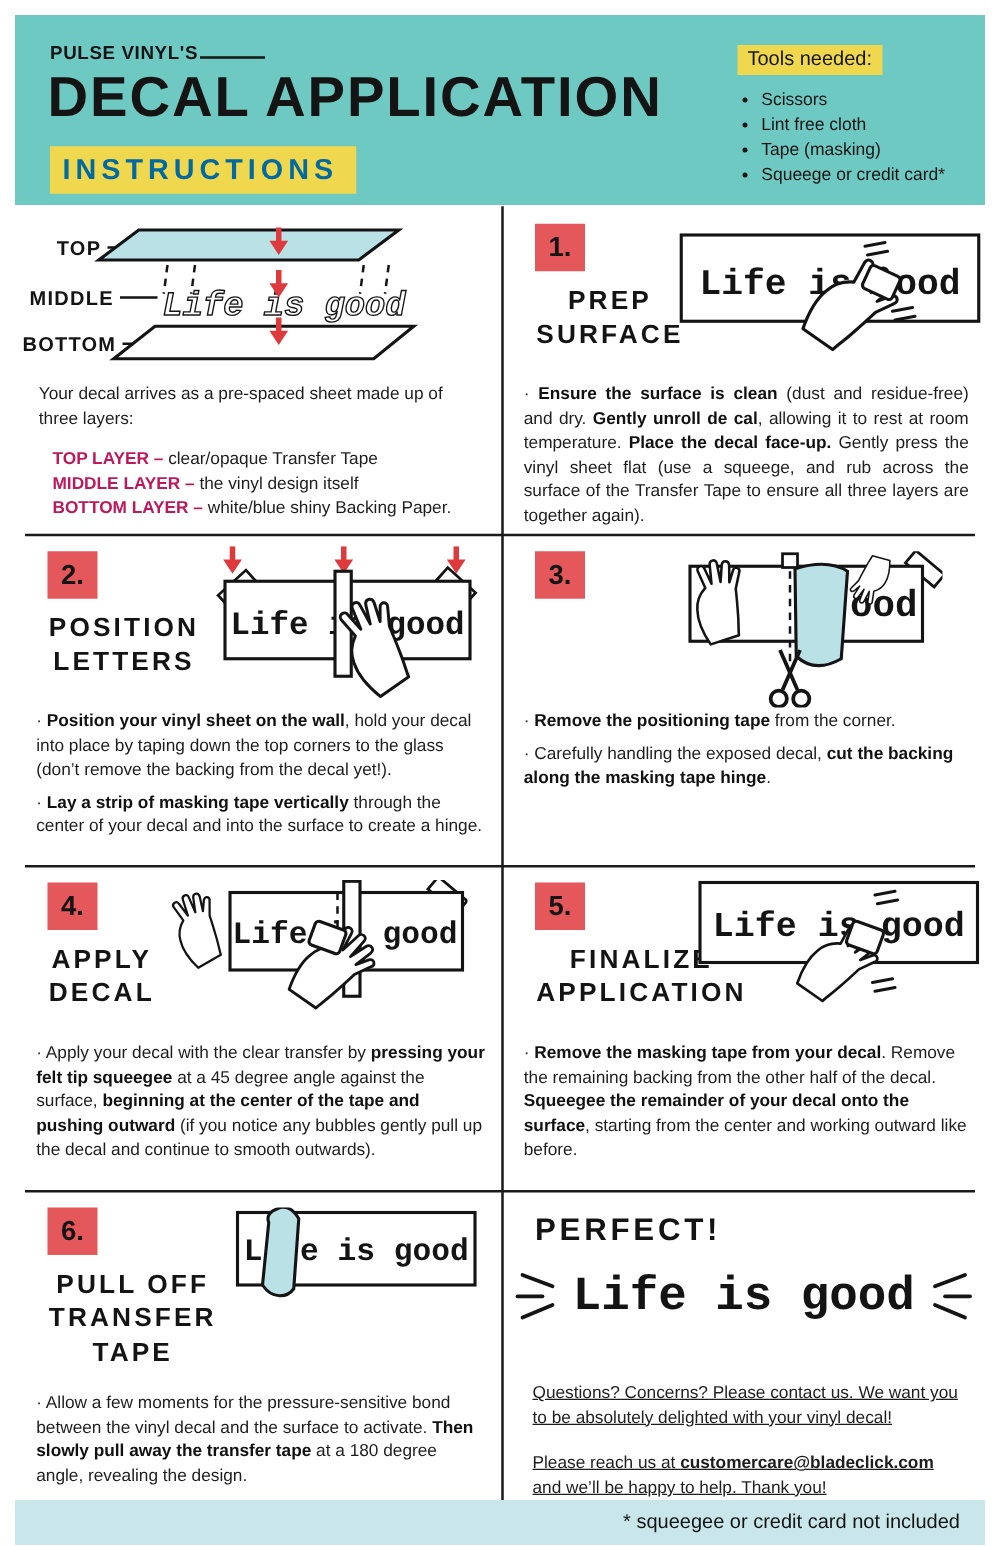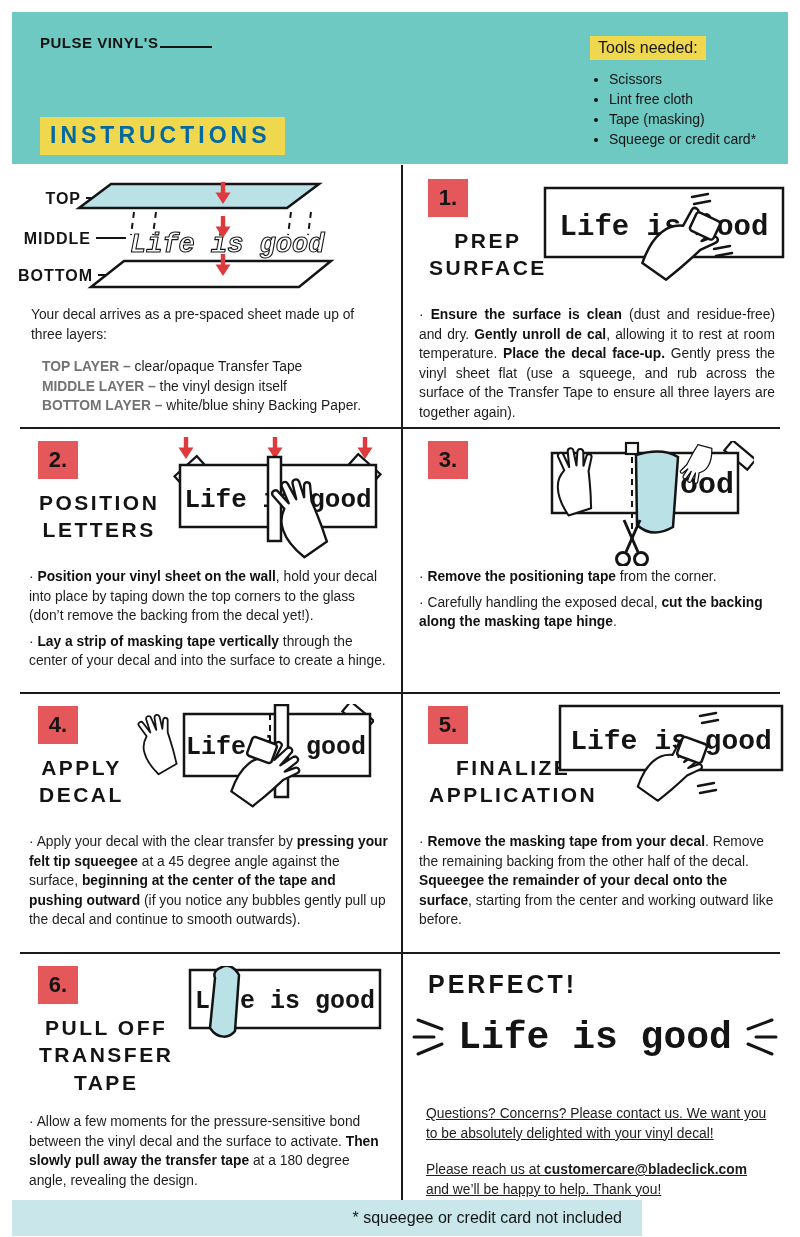--- a/index.html
+++ b/index.html
@@ -30,32 +30,32 @@
   .step-body{position:absolute;left:17px;right:13px;top:140px;font-size:13.8px;line-height:1.42;}
   .step-body p{margin:0 0 6px 0;}
   .step-body b{font-weight:bold;color:#111;margin-top:25px;}
   .justified .step-body p{text-align:justify;}
   .cell-s6 .step-body{top:160px;}
   .illus{position:absolute;}
 
   
   .intro-lead{position:absolute;left:19px;right:14px;top:140px;font-size:13.8px;line-height:1.42;}
   .layer-list{position:absolute;left:30px;right:10px;top:192px;font-size:13.8px;line-height:1.42;}
-  .layer-list b{font-weight:bold;color:#737373;text-align:right;}
+  .layer-list b{font-weight:bold;color:#be185d;text-align:right;}
 
   
   .perfect-heading{position:absolute;left:26px;top:18px;font-size:25px;font-weight:bold;letter-spacing:3px;color:#141414;}
   .perfect-decal{position:absolute;left:0;top:62px;width:100%;display:flex;align-items:center;justify-content:center;gap:12px;}
   .perfect-text{font-family:"Liberation Mono",monospace;font-weight:bold;font-size:38px;color:#141414;white-space:nowrap;}
   .perfect-body{position:absolute;left:24px;right:16px;top:138px;font-size:13.8px;line-height:1.42;}
   .perfect-body p{margin:14px 0 17px 0;text-decoration:underline;}
   .perfect-body b{font-weight:bold;}
 
   
-  .footer{position:absolute;left:12px;top:1200px;width:630px;height:36px;background:var(--pale-blue,#C9E7EA);
+  .footer{position:absolute;left:12px;top:1200px;width:776px;height:36px;background:var(--pale-blue,#C9E7EA);
           text-align:right;font-size:16px;line-height:36px;color:#141414;}
   .footer span{padding-right:20px;}
 
   
   svg text{user-select:none;}
   .ln{fill:#fff;stroke:#141414;stroke-width:2.5;stroke-linejoin:round;stroke-linecap:round;}
   .tape{fill:#fff;stroke:#141414;stroke-width:2.2;}
   .sheet-white{fill:#fff;stroke:#141414;stroke-width:2.5;}
   .sheet-blue{fill:var(--sheet-blue,#B9E1E6);stroke:#141414;stroke-width:2.5;}
   .red-arrow{fill:var(--arrow-red,#DE3A3E);stroke:none;}
@@ -84,20 +84,21 @@
         <line x1="-8" y1="-24" x2="6" y2="8"></line>
         <line x1="8" y1="-24" x2="-6" y2="8"></line>
         <circle cx="-9" cy="15" r="6.5"></circle>
         <circle cx="9" cy="15" r="6.5"></circle>
       </g>
   </defs>
 </svg>
 
 <div class="header">
   <div class="brand"><span>PULSE VINYL'S</span><span class="brand-line"></span></div>
+  <div class="main-title">DECAL APPLICATION</div>
   <div class="subtitle">INSTRUCTIONS</div>
   <div class="tools">
     <span class="tools-label">Tools needed:</span>
     <ul>
       <li>Scissors</li>
       <li>Lint free cloth</li>
       <li>Tape (masking)</li>
       <li>Squeege or credit card*</li>
     </ul>
   </div>

